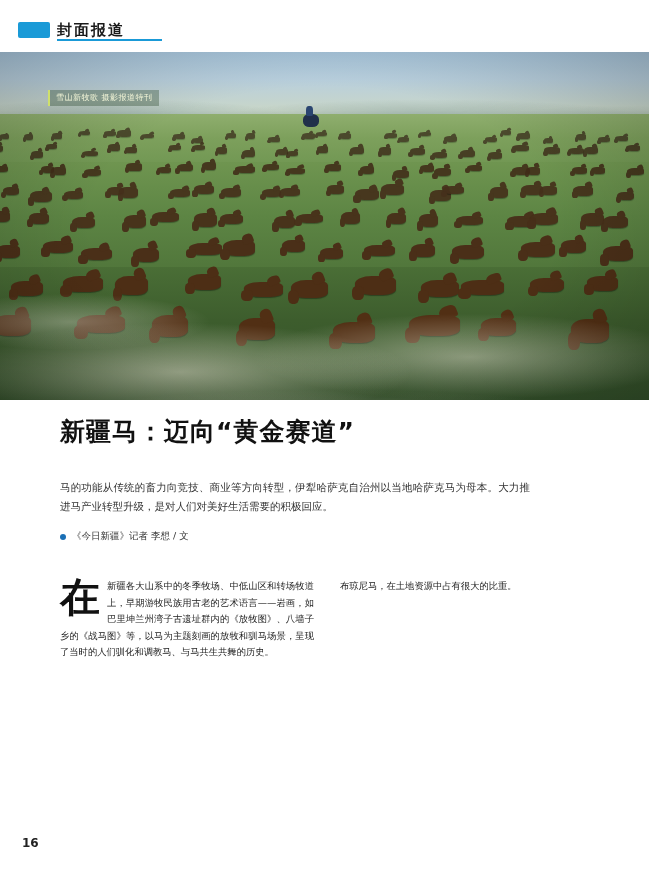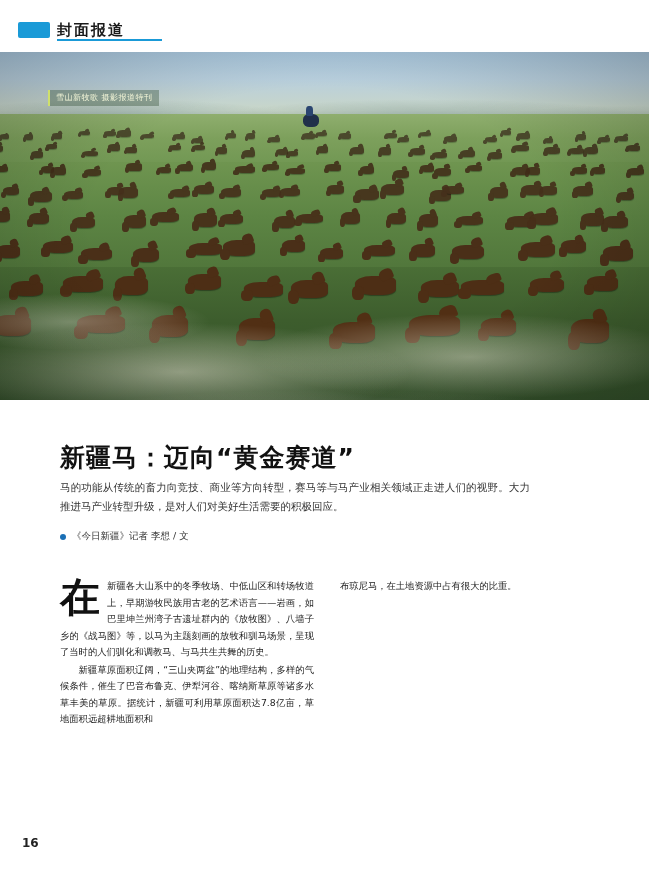--- a/index.html
+++ b/index.html
@@ -164,21 +164,21 @@
   
   .article {
     position: absolute;
     top: 400px; left: 0;
     width: 649px;
     height: 475px;
     background: #ffffff;
   }
   .headline {
     position: absolute;
-    top: 41px;
+    top: 15px;
     left: 60px;
     width: 540px;
     font-family: "DejaVu Sans", sans-serif;
     font-size: 25px;
     font-weight: bold;
     color: #111111;
     letter-spacing: 1px;
   }
   .standfirst {
     position: absolute;
@@ -425,31 +425,30 @@
 
   <div class="dust"></div>
   <div class="vignette"></div>
 
   <div class="photo-caption-badge">雪山新牧歌
 摄影报道特刊</div>
 </div>
 
 <div class="article">
   <div class="headline">新疆马：迈向“黄金赛道”</div>
-  <div class="standfirst">马的功能从传统的畜力向竞技、商业等方向转型，赛马等与马产业相关领域正走进人们的视野。大力推进马产业转型升级，是对人们对美好生活需要的积极回应。</div>
+  <div class="standfirst">马的功能从传统的畜力向竞技、商业等方向转型，伊犁哈萨克自治州以当地哈萨克马为母本。大力推进马产业转型升级，是对人们对美好生活需要的积极回应。</div>
 
   <div class="byline">
     <span class="bullet"></span>
     <span>《今日新疆》记者  李想 / 文</span>
   </div>
 
   <div class="cols">
     <div class="col">
       <p class="no-indent"><span class="dropcap">在</span><span>新疆各大山系中的冬季牧场、中低山区和转场牧道上，早期游牧民族用古老的艺术语言——岩画，如巴里坤兰州湾子古遗址群内的《放牧图》、八墙子乡的《战马图》等，以马为主题刻画的放牧和驯马场景，呈现了当时的人们驯化和调教马、与马共生共舞的历史。</span></p>
-      <p>新疆草原面积辽阔，“三山夹两盆”的地理结构，多样的气候条件，催生了巴音布鲁克、伊犁河谷、喀纳斯草原等诸多水草丰美的草原。据统计，新疆可利用草原面积达7.8亿亩，草地面积远超耕地面积和</p>
     </div>
     <div class="col">
       <p class="no-indent">布琼尼马，在土地资源中占有很大的比重。</p>
     </div>
   </div>
 </div>
 
 <div class="folio">16</div>
 
 </body></html>

